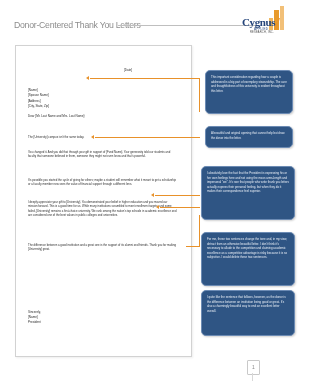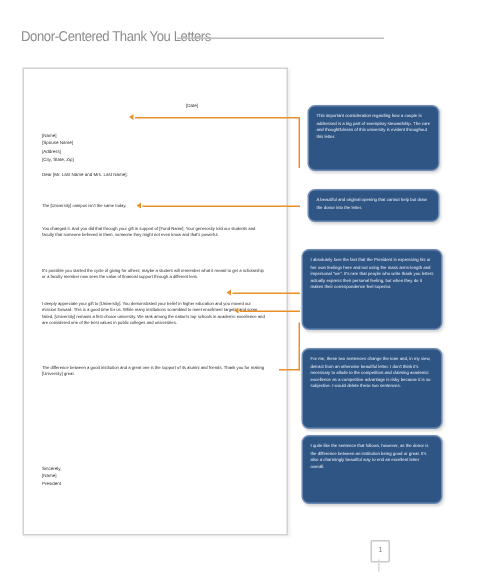--- a/index.html
+++ b/index.html
@@ -138,20 +138,31 @@
   }
   .page-stem{position:absolute;left:252px;top:373px;width:1px;height:8px;background:#d8d8d8;}
 </style>
 </head>
 <body>
 
 <div class="header">
   <div class="page-title">Donor-Centered Thank You Letters</div>
   <div class="title-rule"></div>
 
+  <div class="logo">
+    <div class="logo-bars">
+      <i class="b1"></i>
+        <i class="b2"></i>
+        <i class="b3"></i>
+    </div>
+    <div class="logo-word">Cygnus</div>
+    <div class="logo-slash"></div>
+    <div class="logo-sub">APPLIED</div>
+    <div class="logo-sub2">RESEARCH, INC.</div>
+  </div>
 </div>
 
 <div class="letter">
   <div class="letter-inner">
     <div class="date-line">[Date]</div>
 
     <div class="addr">
       <div>[Name]</div>
       <div>[Spouse Name]</div>
       <div>[Address]</div>

